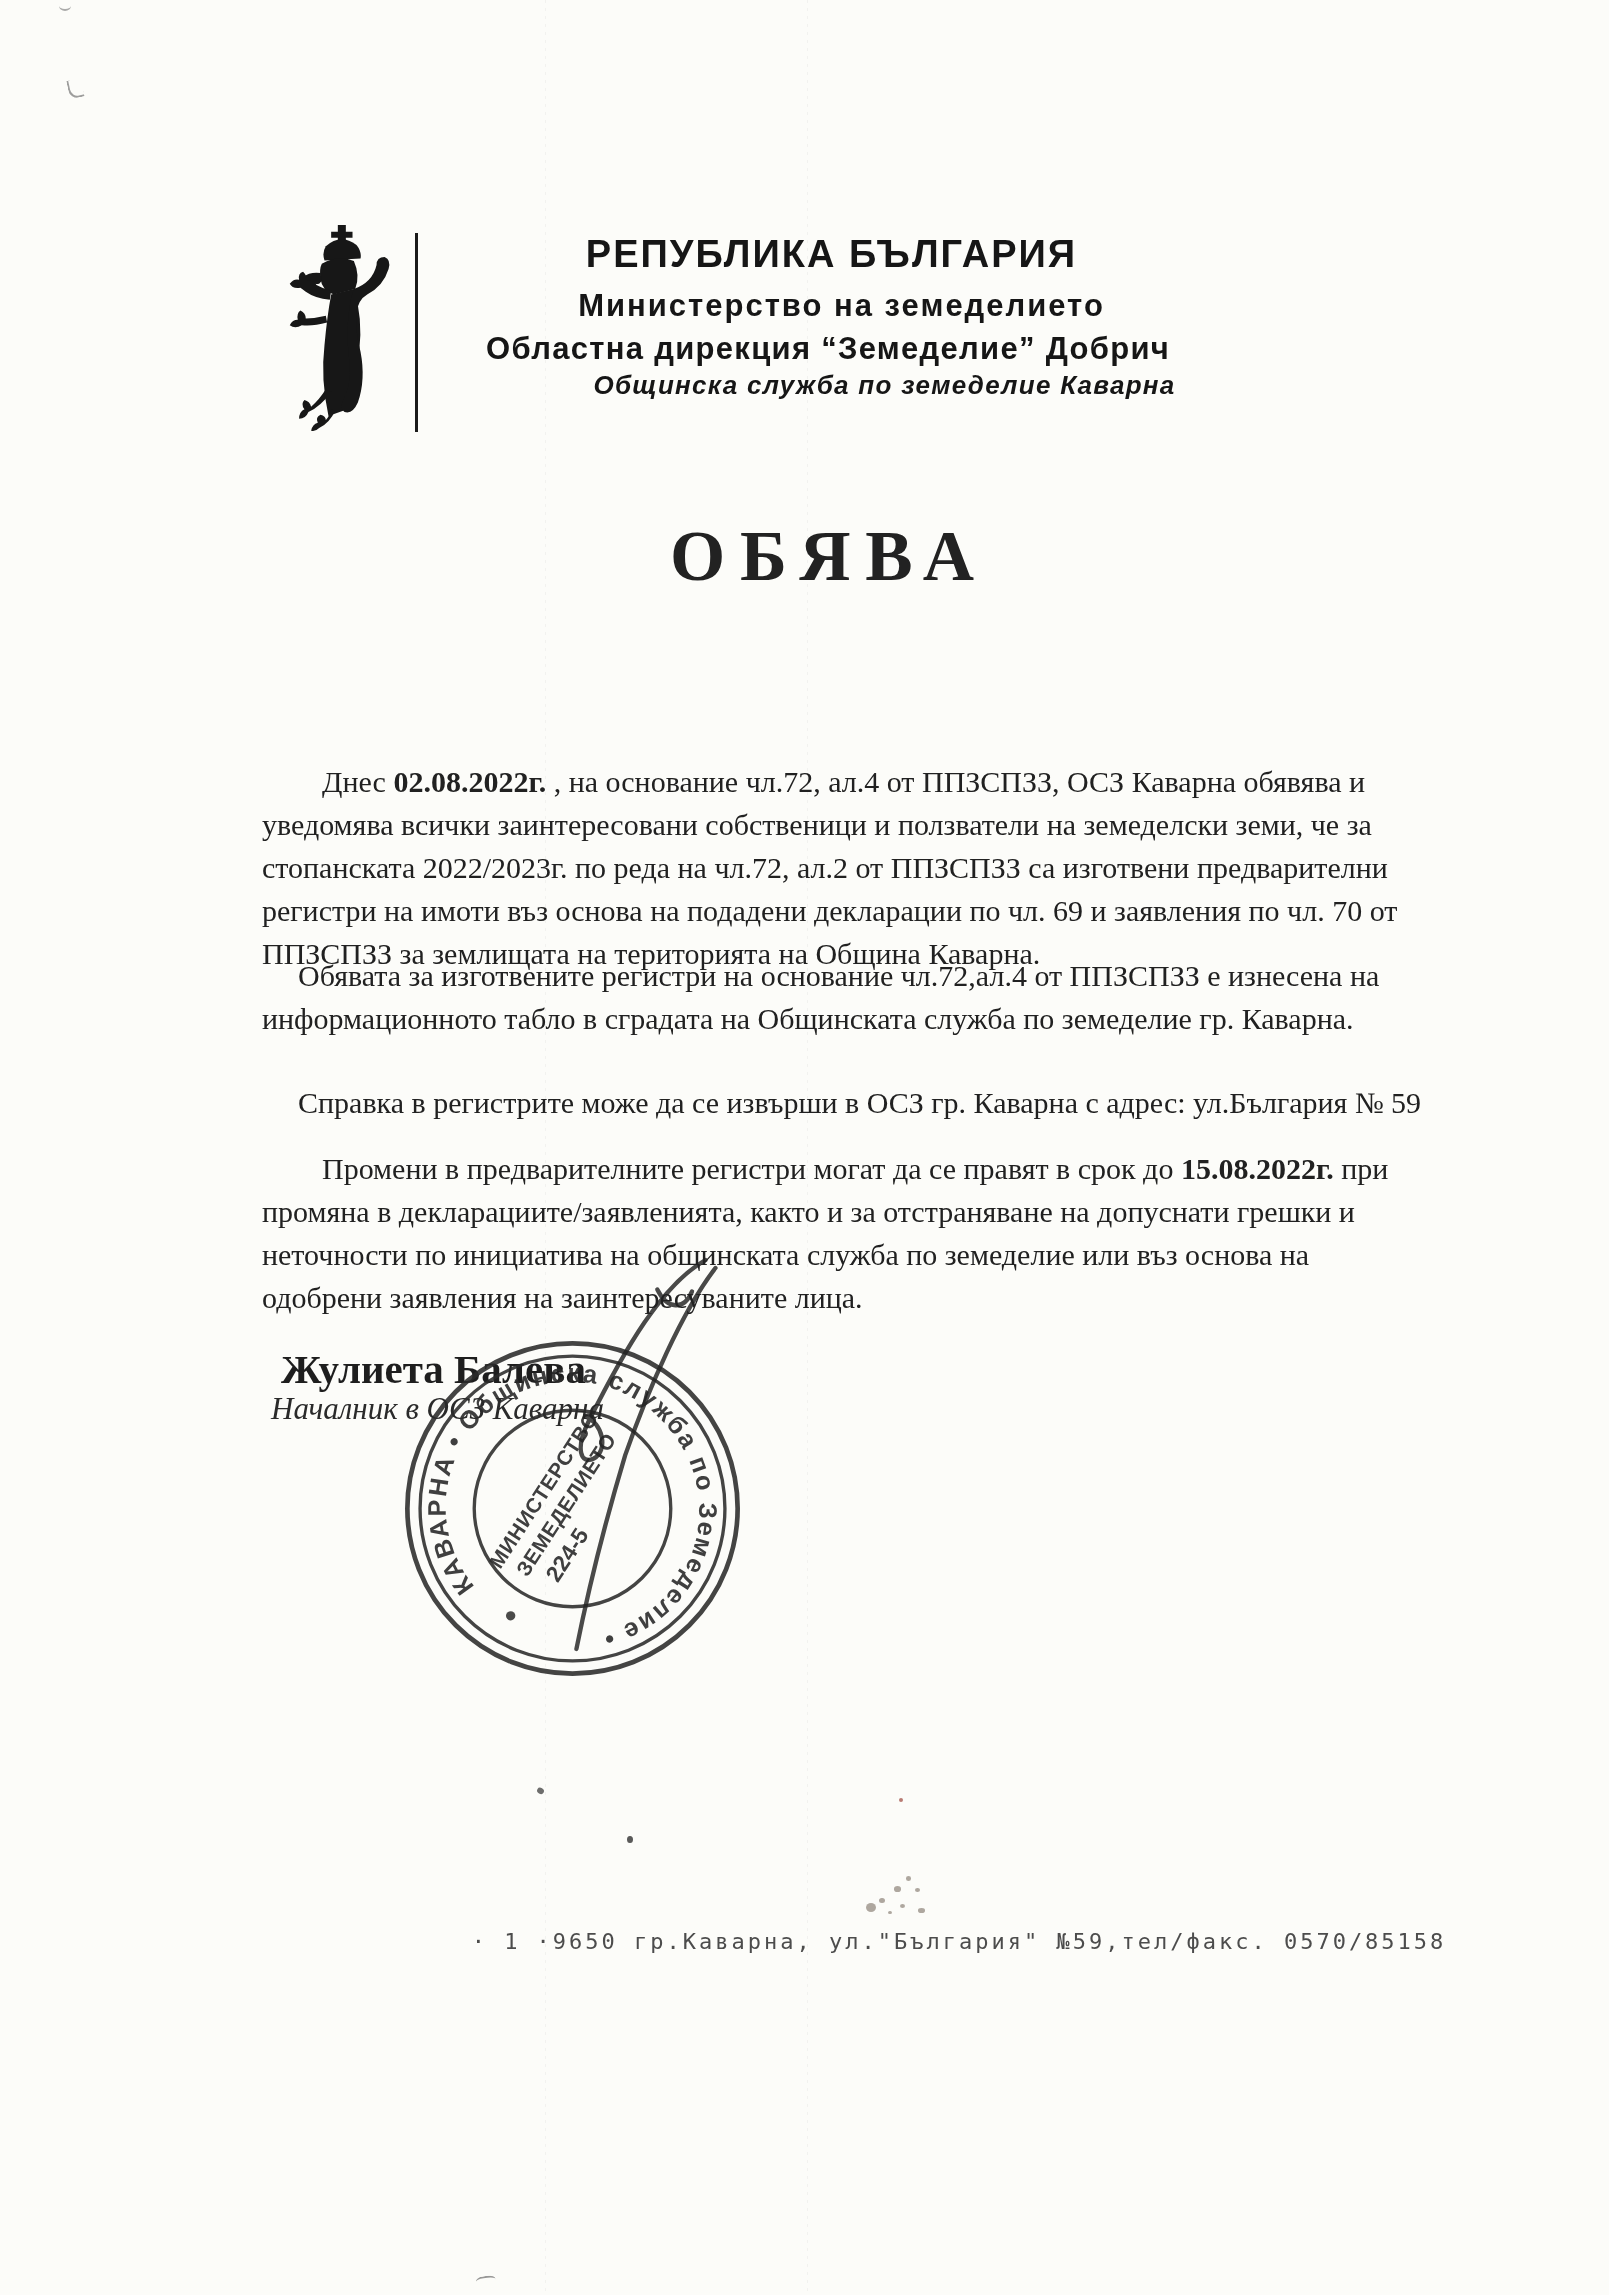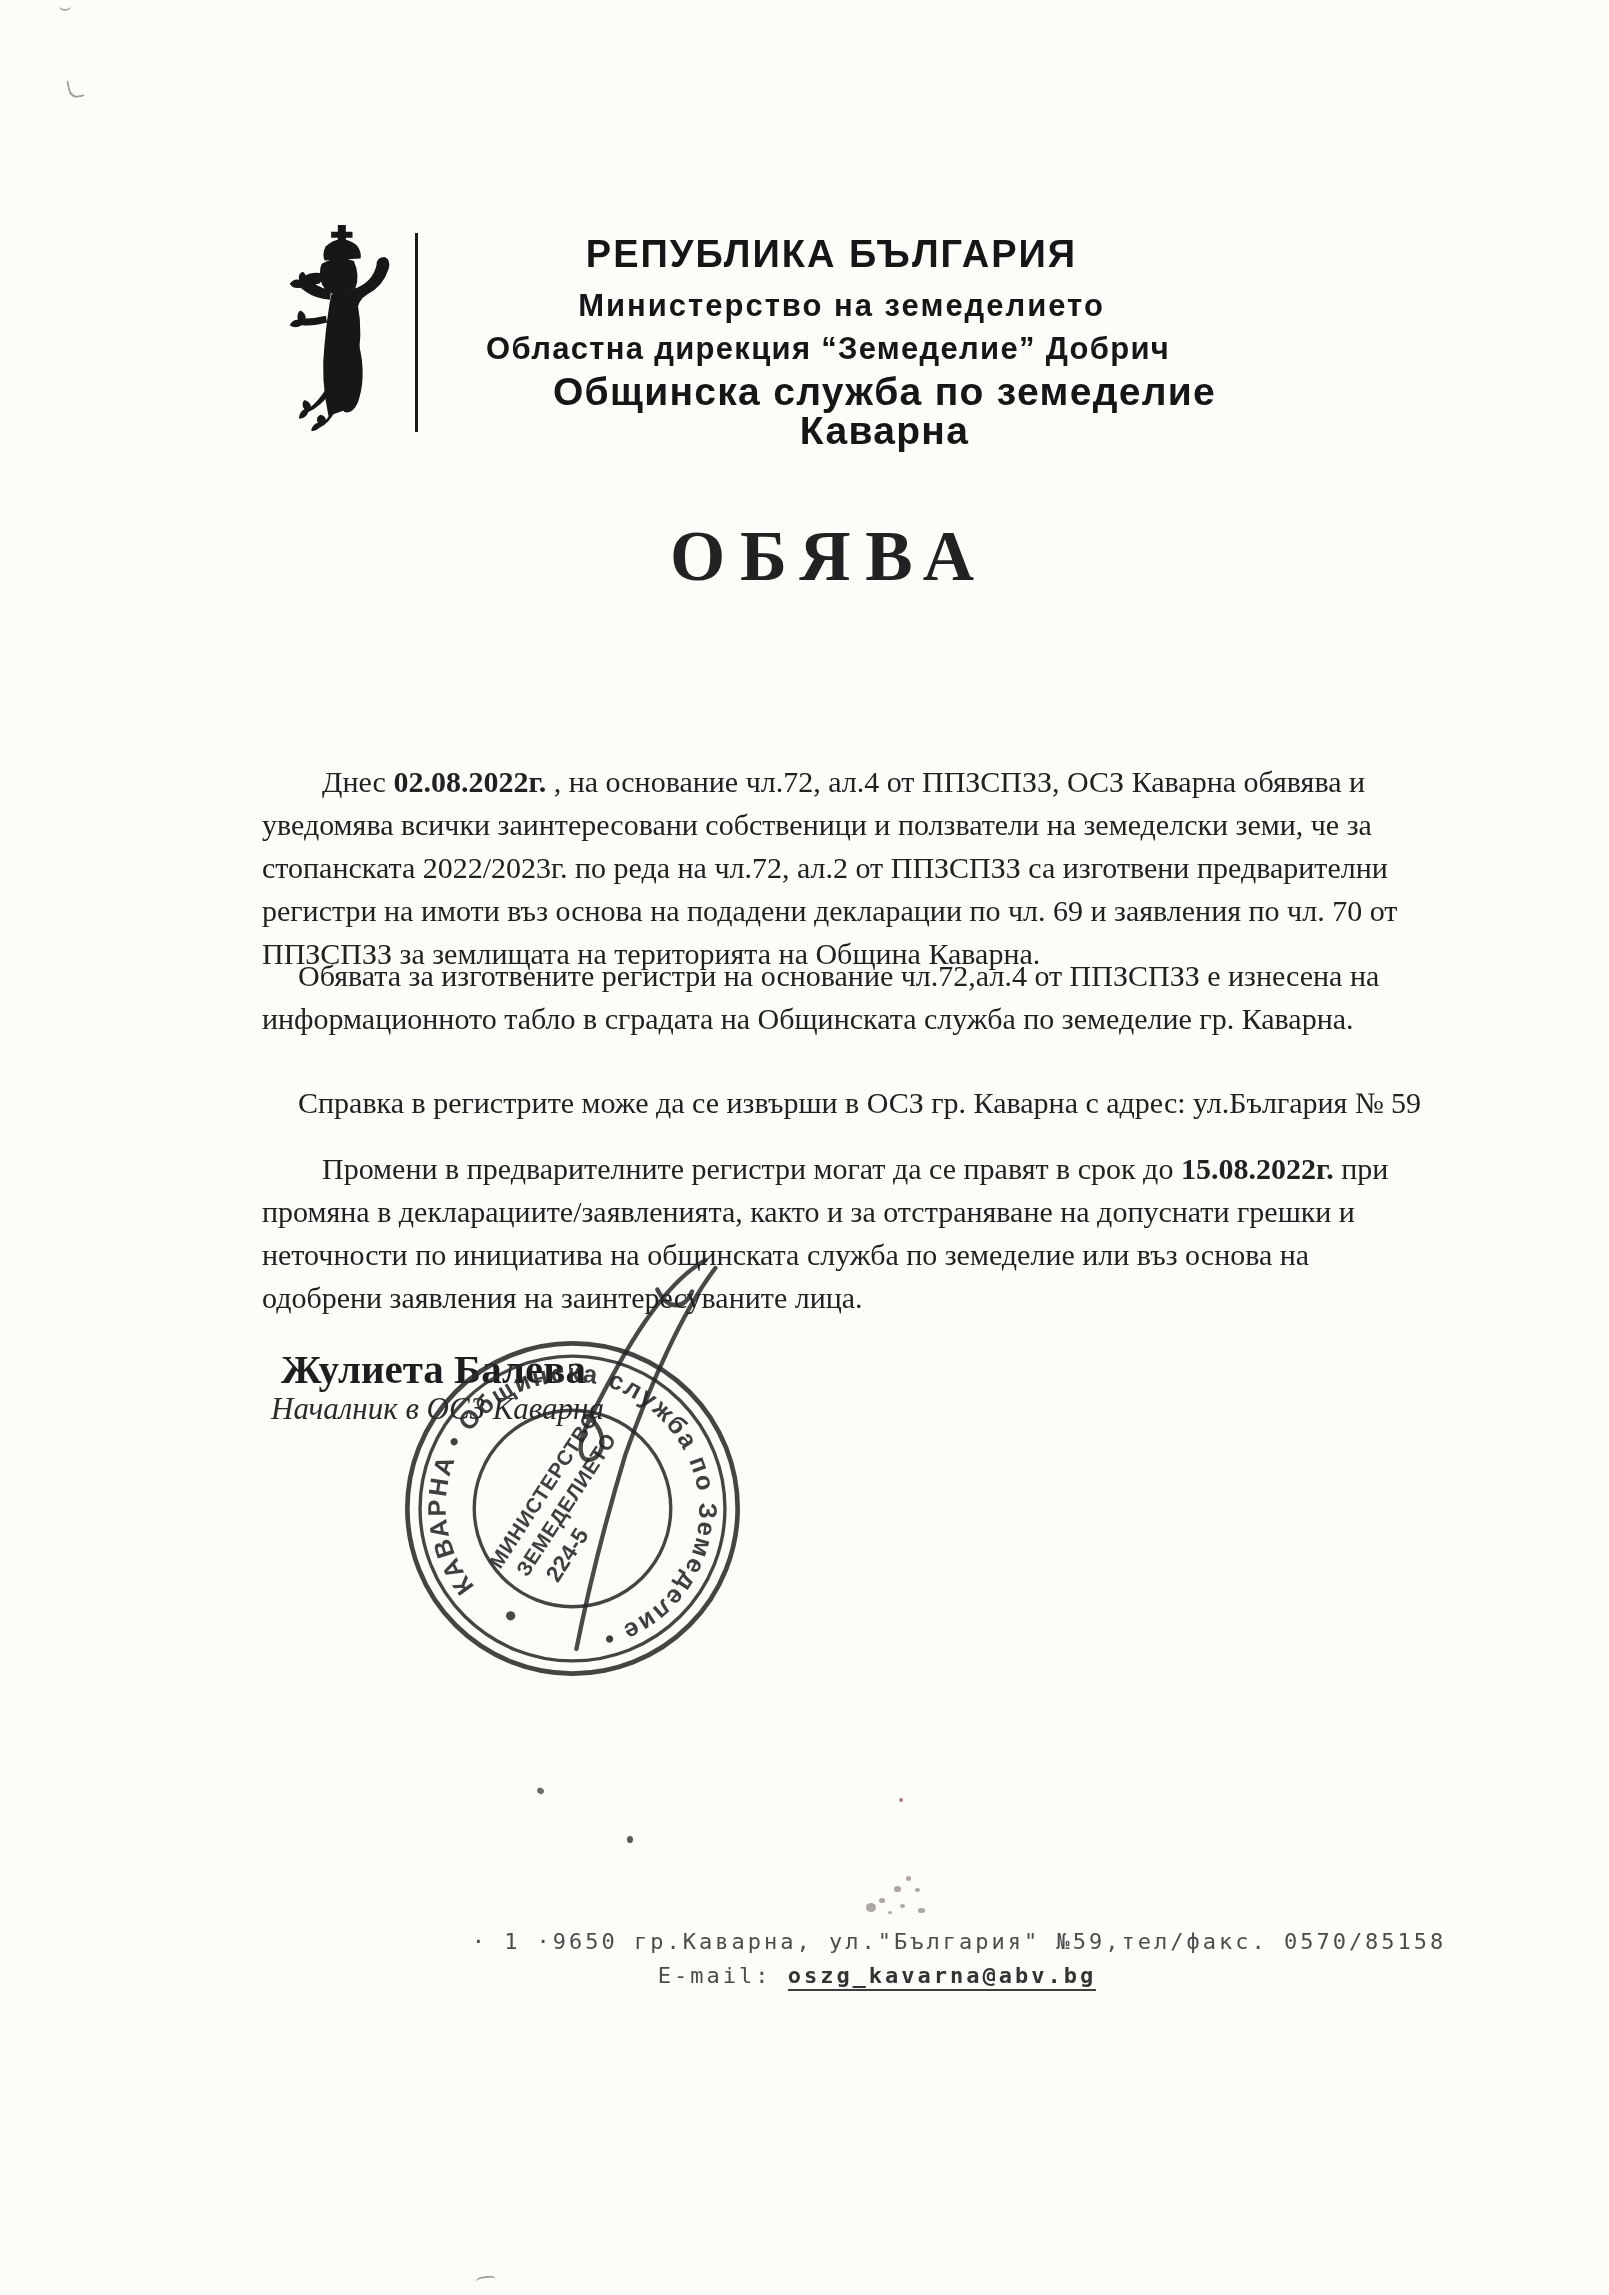--- a/index.html
+++ b/index.html
@@ -12,21 +12,21 @@
   .scanline.a{left:545px;} .scanline.b{left:807px;}
 
   
   .emblem{position:absolute;left:287px;top:225px;width:107px;height:207px;}
   .head-divider{position:absolute;left:415px;top:233px;width:2.7px;height:199px;background:#1b1b1b;}
   .letterhead{position:absolute;left:434px;top:235px;width:835px;text-align:center;
               font-family:"Liberation Sans","DejaVu Sans",sans-serif;font-weight:bold;color:#161616;}
   .lh-country{font-size:38px;letter-spacing:2px;line-height:1;transform:translateX(-20px);margin-bottom:17.4px;}
   .lh-ministry{font-size:31px;letter-spacing:2px;line-height:1;transform:translateX(-10px);margin-bottom:11.4px;}
   .lh-directorate{font-size:31px;letter-spacing:1.3px;line-height:1;transform:translateX(-23.4px);margin-bottom:8.7px;}
-  .lh-office{font-size:39px;letter-spacing:1.3px;line-height:1;transform:translateX(33px);}
+  .lh-office{font-size:26px;letter-spacing:1.3px;line-height:1;transform:translateX(33px);font-style:italic;}
 
   
   .doc-title{position:absolute;left:0;top:516px;width:1604px;text-align:center;
              font-size:71px;font-weight:bold;letter-spacing:14.7px;text-indent:14.7px;color:#222;padding-left:20px;}
 
   
   .para{position:absolute;left:262px;width:1161px;font-size:30px;line-height:43px;color:#212121;}
   .p1{top:730px;text-indent:60px;}
   .p2{top:924px;text-indent:36px;}
   .p3{top:1051px;text-indent:36px;}
@@ -128,24 +128,20 @@
     <svg viewBox="0 0 345 645" width="231" height="431">
       <g stroke="#222" stroke-width="6.5" fill="none" stroke-linecap="round" opacity="0.82">
         <path d="M 325 18 C 260 55 205 150 150 260 C 130 300 138 325 158 315 C 180 303 172 262 145 252"></path>
         <path d="M 340 30 C 290 95 240 210 205 310 C 172 420 148 520 132 600"></path>
         <path d="M 253 62 C 268 92 293 94 305 65"></path>
       </g>
     </svg>
   </div>
 
   <div class="footer-line footer-address">· 1 ·9650 гр.Каварна, ул."България" №59,тел/факс. 0570/85158</div>
-  <div class="footer-line footer-email-row">
-    <span>E-mail:</span>
-    <span class="footer-email">oszg_kavarna@abv.bg</span>
-  </div>
 
   <div class="speck speck-curve" style="left:59px;top:1.3px;"></div>
   <div class="speck speck-squiggle" style="left:68px;top:79px;"></div>
   <div class="speck dot" style="left:537px;top:1788px;width:7.4px;height:6px;background:#4a4a4a;transform:rotate(30deg);opacity:.8;"></div>
   <div class="speck dot" style="left:627px;top:1836px;width:6px;height:7.4px;background:#3d3d3d;opacity:.85;"></div>
   <div class="speck dot" style="left:899px;top:1798px;width:4px;height:4px;background:#a85a52;opacity:.8;"></div>
   <div class="speck smudge" style="left:859px;top:1871px;">
     <i style="left:6.7px;top:32px;width:10.7px;height:9.4px;"></i>
     <i style="left:20px;top:27px;width:6px;height:5.3px;"></i>
     <i style="left:35px;top:14.7px;width:7.4px;height:6px;"></i>

